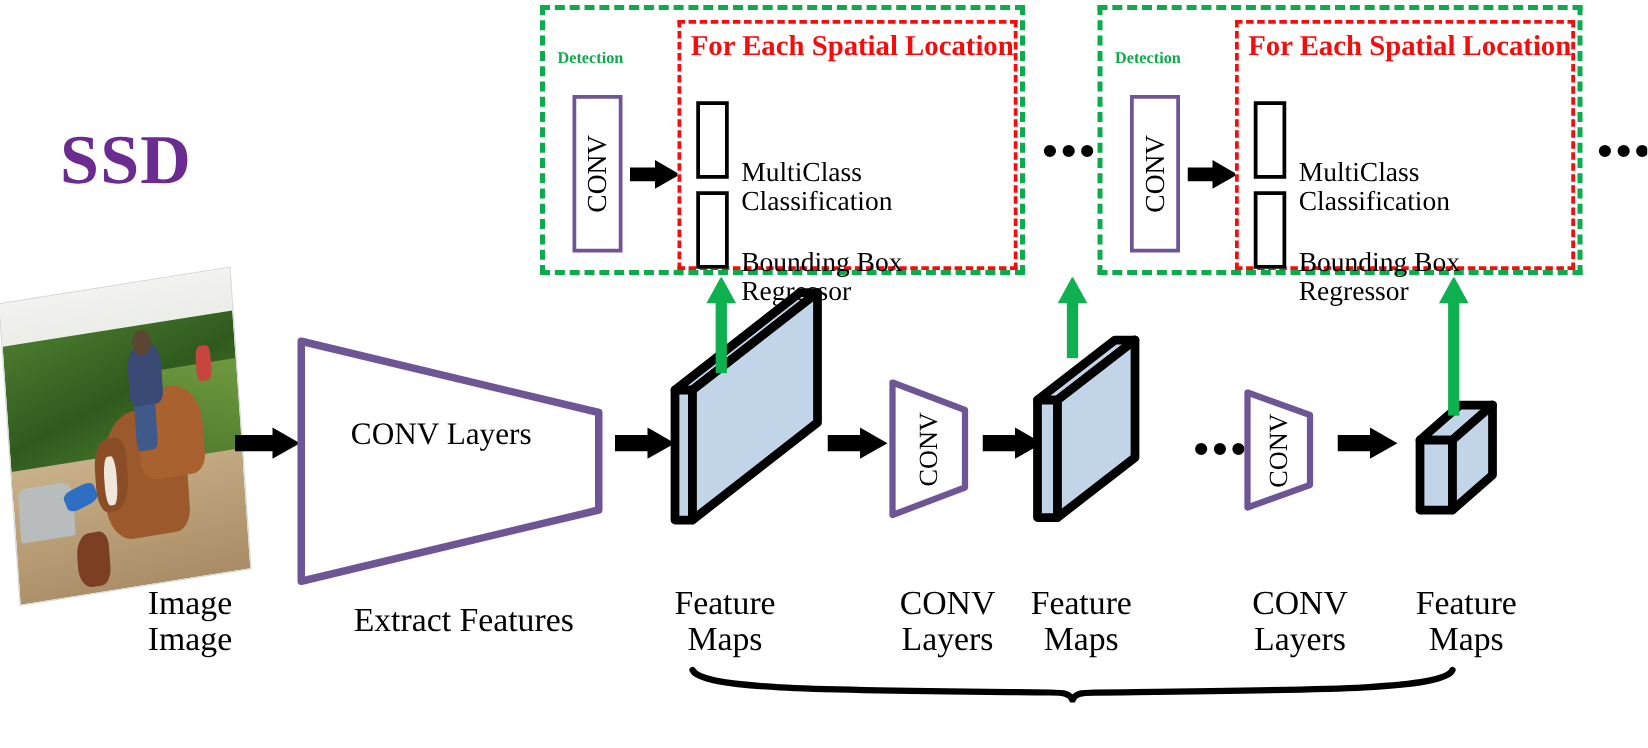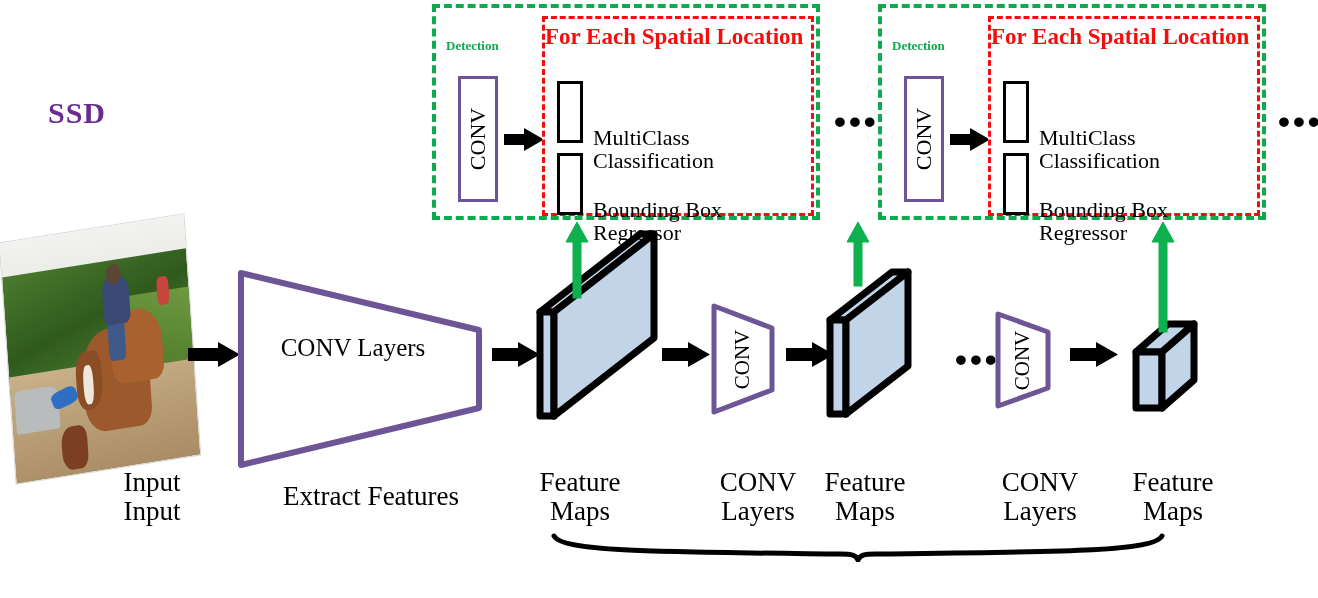--- a/index.html
+++ b/index.html
@@ -13,21 +13,21 @@
     height: 598px;
     background: #ffffff;
     font-family: "Liberation Serif", "DejaVu Serif", serif;
     overflow: hidden;
   }
   .abs { position: absolute; }
 
   
   .ssd-title {
     left: 48px; top: 96px;
-    font-size: 30px;
+    font-size: 56px;
     font-weight: bold;
     color: #6a2c91;
     letter-spacing: 1px;
     font-family: "Liberation Serif", "DejaVu Serif", serif;
   }
 
   
   .detection-box {
     border: 4px dashed #0eaa4e;
     box-sizing: border-box;
@@ -41,21 +41,21 @@
   }
   .spatial-box {
     border: 3px dashed #f40d0d;
     box-sizing: border-box;
     background: #ffffff;
   }
   .spatial-title {
     color: #f40d0d;
     font-weight: bold;
     font-size: 23px;
-    text-align: left;
+    text-align: right;
     line-height: 1.03;
     font-family: "Liberation Serif", "DejaVu Serif", serif;
   }
   .out-slot {
     border: 3px solid #000000;
     background: #ffffff;
     box-sizing: border-box;
   }
   .out-text {
     font-size: 22px;
@@ -178,21 +178,21 @@
     <div class="photo-person"></div>
     <div class="photo-horse"></div>
     <div class="photo-horse2"></div>
     <div class="photo-head"></div>
     <div class="photo-blaze"></div>
     <div class="photo-rider-legs"></div>
     <div class="photo-rider-top"></div>
     <div class="photo-rider-head"></div>
     <div class="photo-dog"></div>
   </div>
-  <div class="abs lbl" style="left:104px; top:468px; width:96px;">Input Input</div>
+  <div class="abs lbl" style="left:104px; top:468px; width:96px;">Image Image</div>
 
   <svg class="abs" style="left:188px; top:339px;" width="56" height="30">
     <g fill="#000">
         <rect x="0" y="9" width="34" height="13"></rect>
         <polygon points="30,3 52,15.5 30,28"></polygon>
       </g>
   </svg>
 
   <svg class="abs trap-wrap" style="left:236px; top:268px;" width="248" height="202">
     <polygon points="5,5 243,62 243,140 5,197" fill="#ffffff" stroke="#6e5595" stroke-width="6" stroke-linejoin="round"></polygon>

